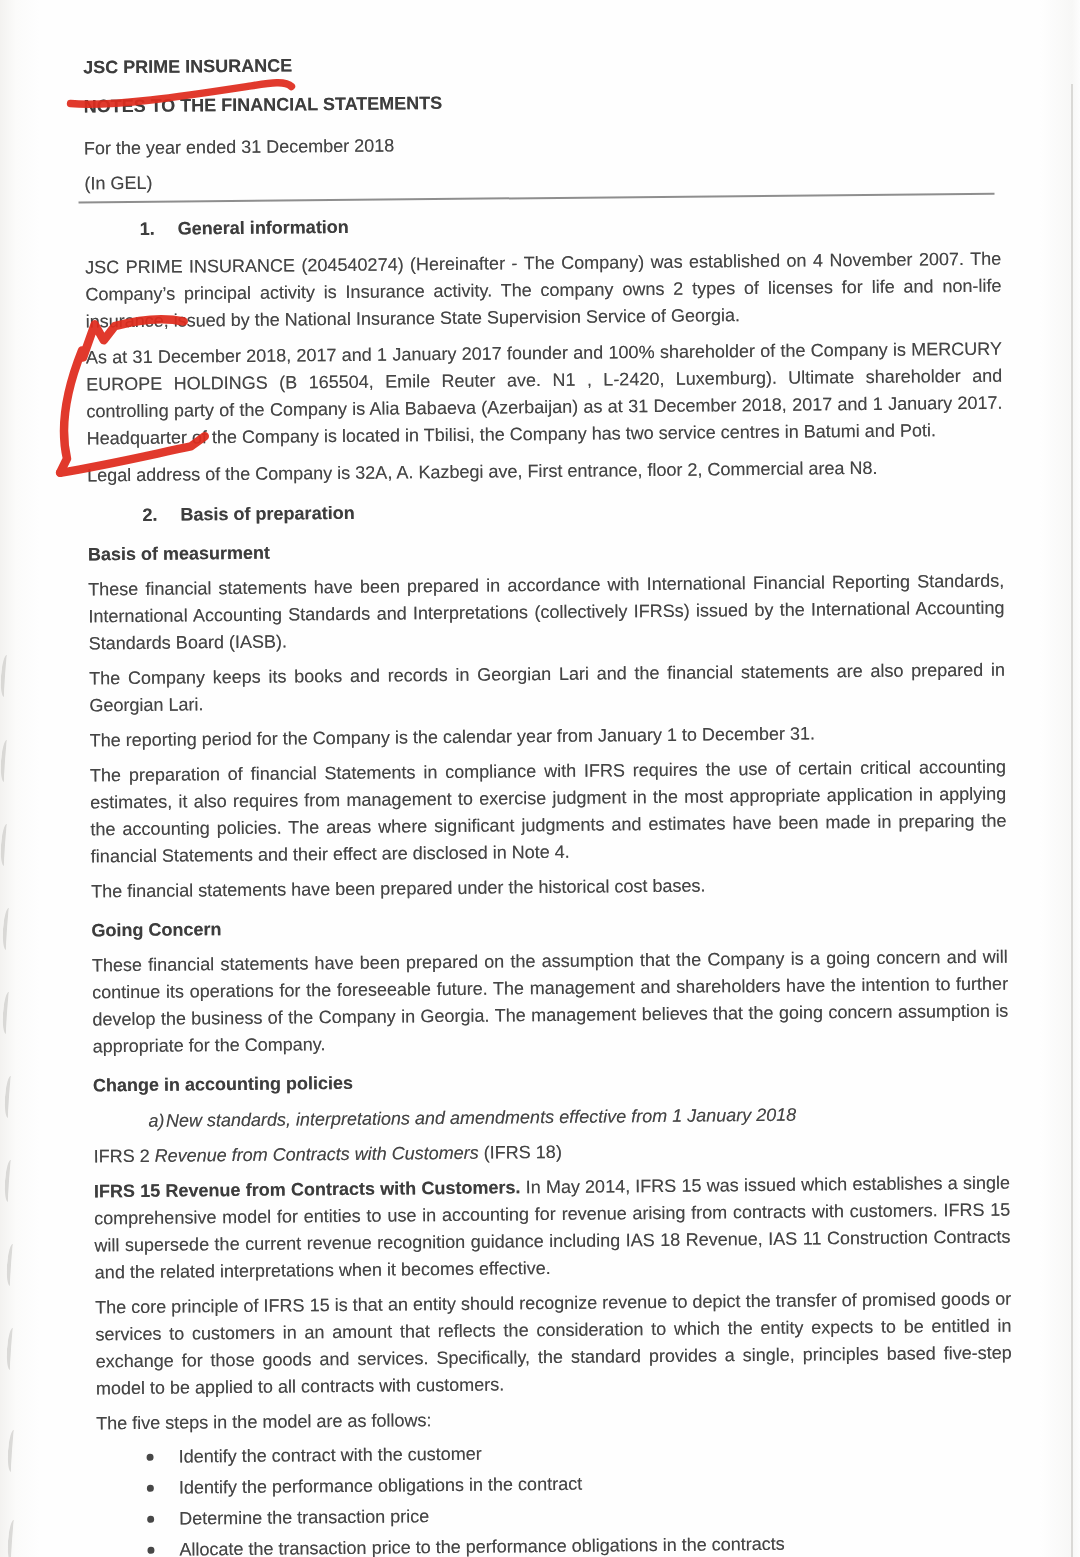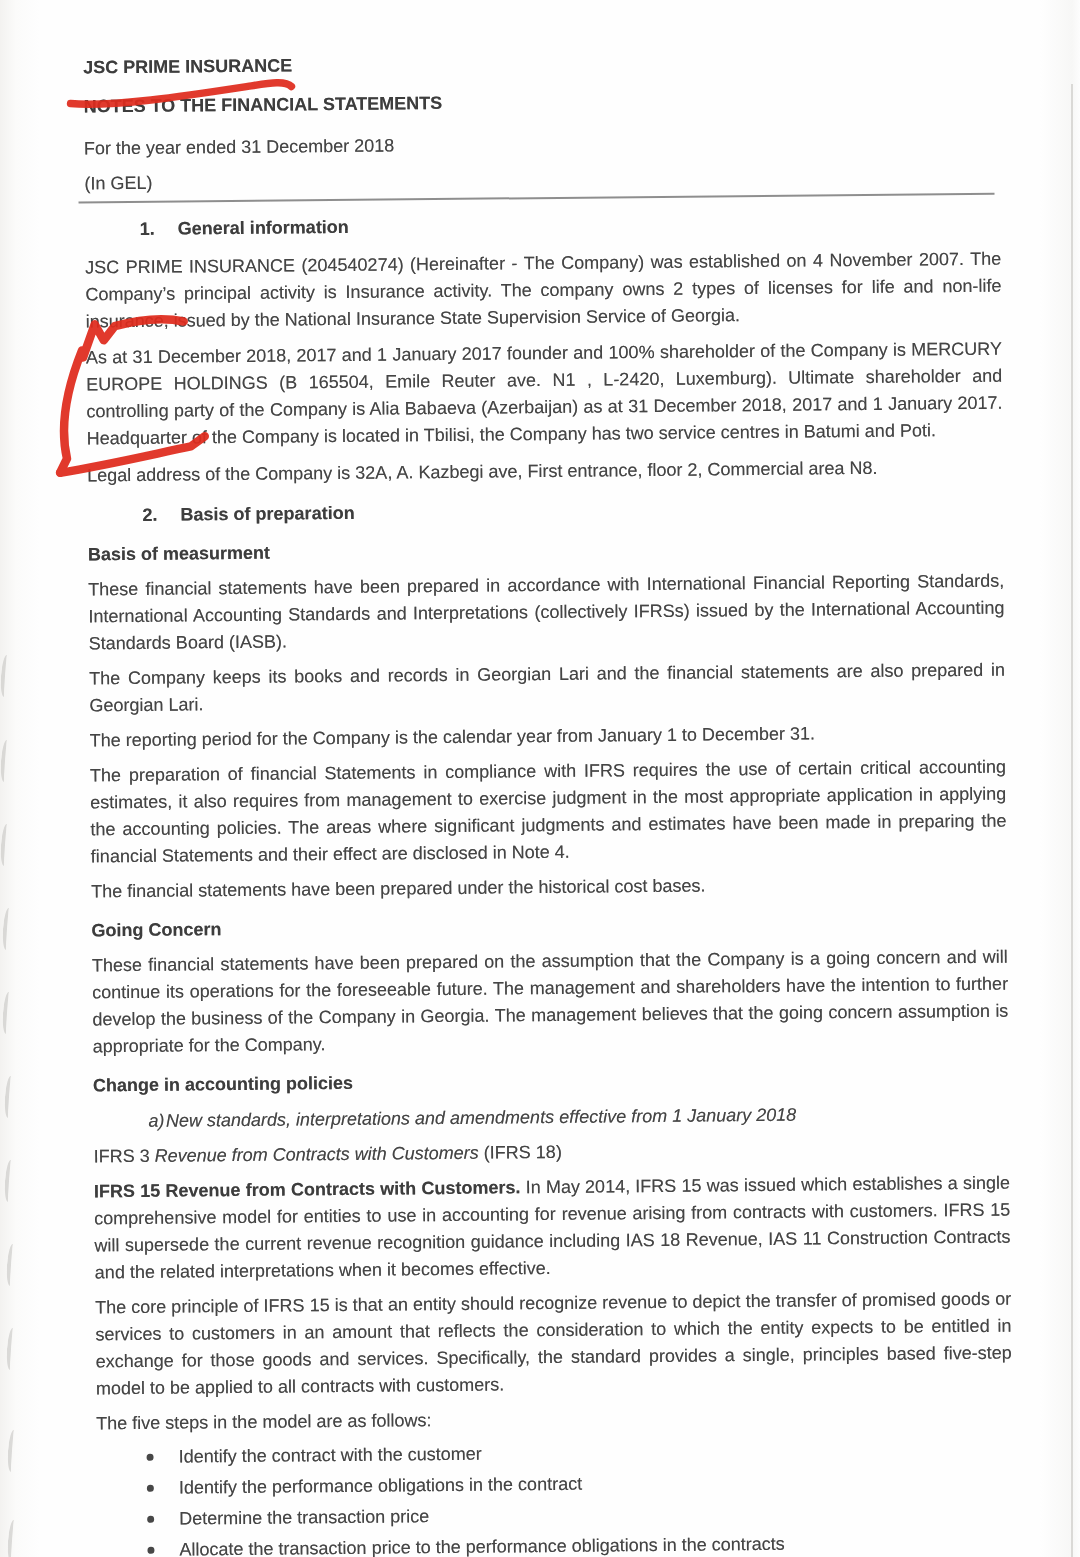--- a/index.html
+++ b/index.html
@@ -127,21 +127,21 @@
     <p class="body">The reporting period for the Company is the calendar year from January 1 to December 31.</p>
     <p class="body">The preparation of financial Statements in compliance with IFRS requires the use of certain critical accounting estimates, it also requires from management to exercise judgment in the most appropriate application in applying the accounting policies. The areas where significant judgments and estimates have been made in preparing the financial Statements and their effect are disclosed in Note 4.</p>
     <p class="body">The financial statements have been prepared under the historical cost bases.</p>
     <div class="sub-heading">Going Concern</div>
     <p class="body">These financial statements have been prepared on the assumption that the Company is a going concern and will continue its operations for the foreseeable future. The management and shareholders have the intention to further develop the business of the Company in Georgia. The management believes that the going concern assumption is appropriate for the Company.</p>
     <div class="sub-heading">Change in accounting policies</div>
     <div class="italic-item">
       <span>a)</span> <span>New standards, interpretations and amendments effective from 1 January 2018</span>
     </div>
     <div class="ifrs-title">
-      <span>IFRS 3 </span><span class="it">Revenue from Contracts with Customers</span><span> (IFRS 18)</span>
+      <span>IFRS 2 </span><span class="it">Revenue from Contracts with Customers</span><span> (IFRS 18)</span>
     </div>
     <p class="body">
       <span class="b">IFRS 15 Revenue from Contracts with Customers.</span><span> In May 2014, IFRS 15 was issued which establishes a single comprehensive model for entities to use in accounting for revenue arising from contracts with customers. IFRS 15 will supersede the current revenue recognition guidance including IAS 18 Revenue, IAS 11 Construction Contracts and the related interpretations when it becomes effective.</span>
     </p>
     <p class="body">The core principle of IFRS 15 is that an entity should recognize revenue to depict the transfer of promised goods or services to customers in an amount that reflects the consideration to which the entity expects to be entitled in exchange for those goods and services. Specifically, the standard provides a single, principles based five-step model to be applied to all contracts with customers.</p>
     <p class="body">The five steps in the model are as follows:</p>
 
     <ul class="steps">
       <li>
         <span class="dot"></span>

